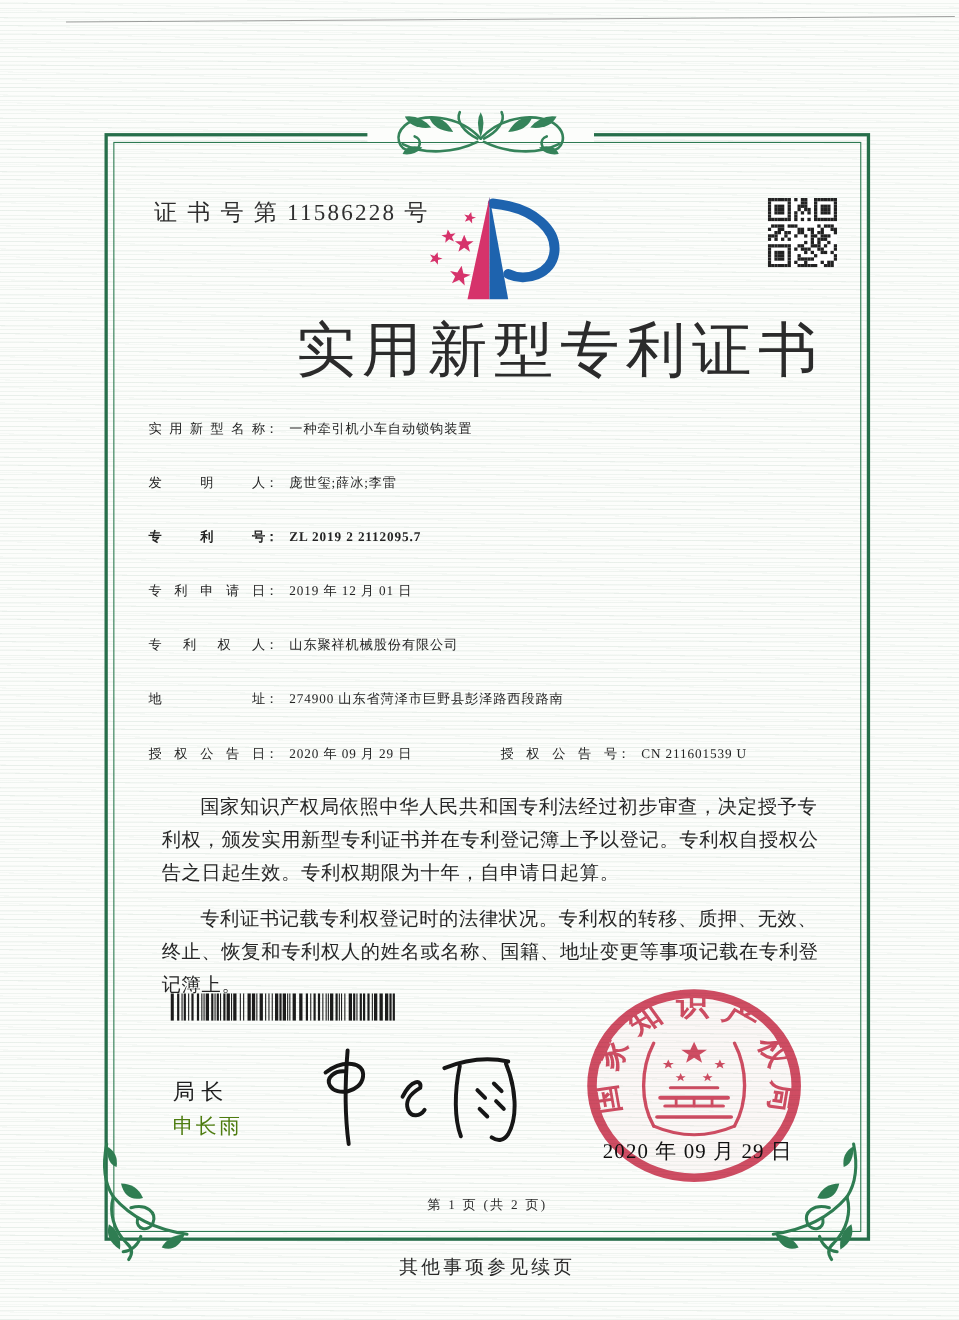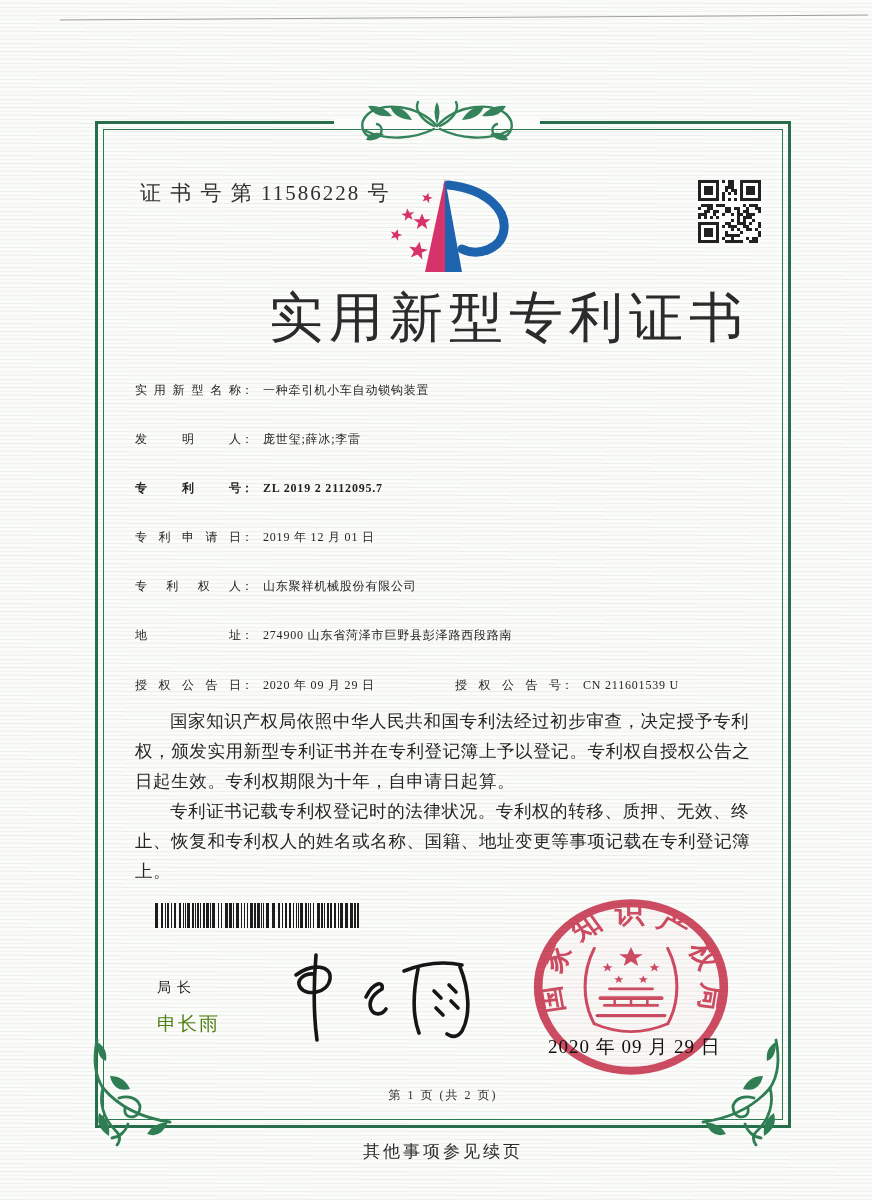--- a/index.html
+++ b/index.html
@@ -35,22 +35,22 @@
   .title{
     left:95px;top:282px;width:828px;text-align:center;
     font-size:54px;font-weight:400;letter-spacing:6px;color:#2b2b2b;
   }
   .field-row{left:135px;width:640px;font-size:12px;color:#242424;white-space:nowrap;}
   .flabel{display:inline-block;width:106px;text-align:justify;text-align-last:justify;}
   .fcolon{display:inline-block;width:22px;}
   .fvalue{letter-spacing:0.8px;}
   .grant-no{position:absolute;left:320px;top:0;}
   .paras{left:135px;top:706px;width:622px;font-size:17.5px;line-height:30px;letter-spacing:0.6px;color:#262626;}
-  .paras p{margin:0;text-indent:2em;}
-  .director-title{left:157px;top:979px;font-family:"Liberation Sans","DejaVu Sans",sans-serif;font-size:14px;letter-spacing:6px;color:#1f1f1f;}
+  .paras p{margin:12px;text-indent:2em;}
+  .director-title{left:157px;top:979px;font-family:"Liberation Sans","DejaVu Sans",sans-serif;font-size:20px;letter-spacing:6px;color:#1f1f1f;}
   .director-name{left:157px;top:1011px;font-family:"Liberation Sans","DejaVu Sans",sans-serif;font-size:19px;letter-spacing:2px;color:#4d7c0f;}
   .seal-wrap{left:529px;top:895px;width:204px;height:184px;mix-blend-mode:multiply;opacity:.93;}
   .seal-date{left:548px;top:1034px;font-size:19px;letter-spacing:1px;color:#101010;z-index:6;}
   .page-footer{left:95px;top:1087px;width:696px;text-align:center;font-size:12px;letter-spacing:2px;color:#2d2d2d;}
   .cont-note{left:95px;top:1140px;width:696px;text-align:center;font-size:17px;letter-spacing:3px;color:#2a2a2a;}
   svg{display:block;}
 </style>
 </head>
 <body>
 

